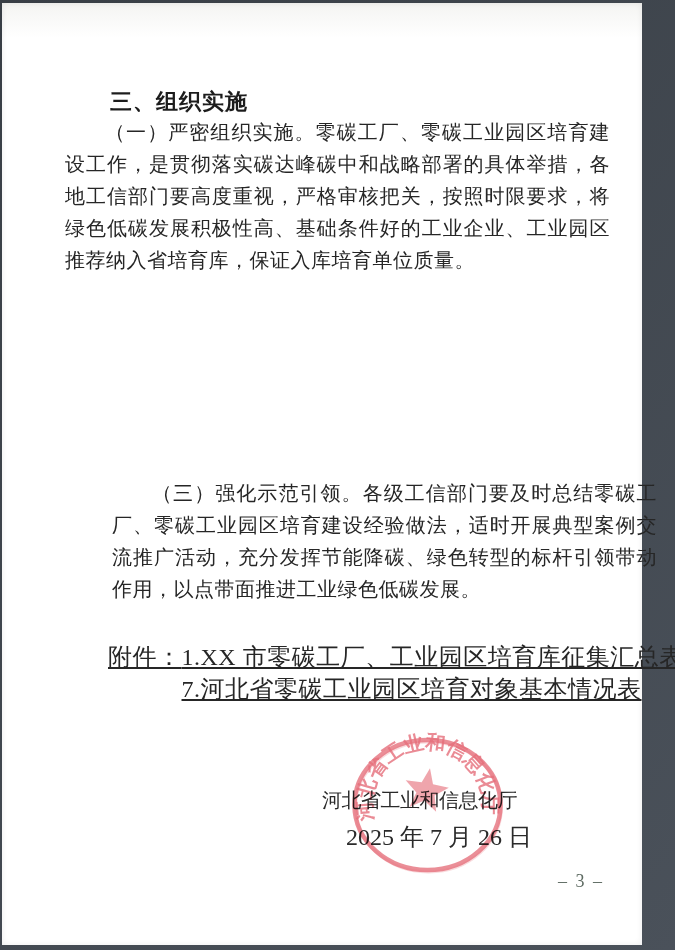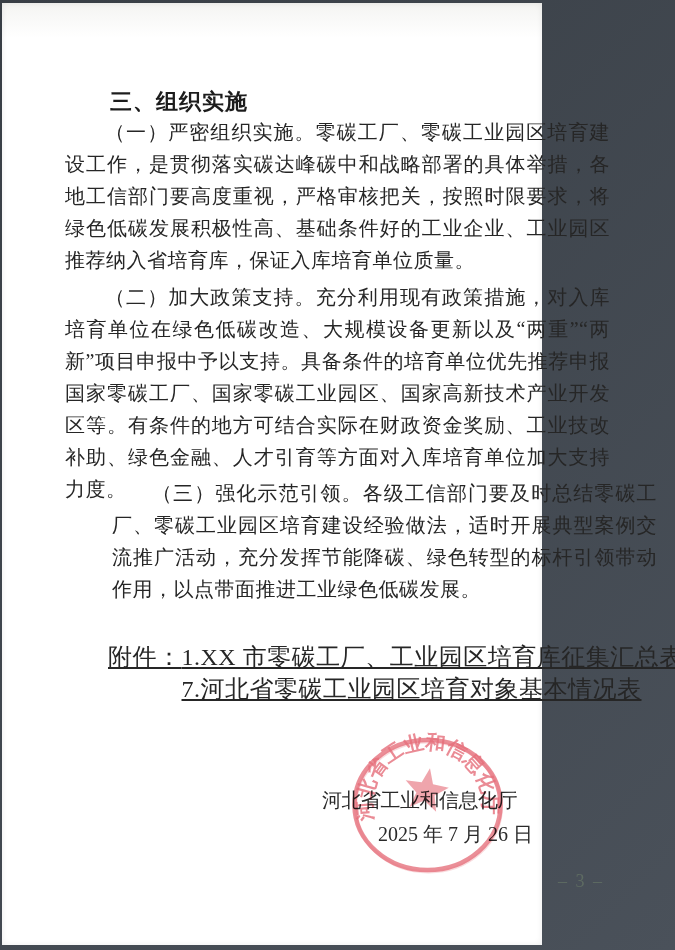--- a/index.html
+++ b/index.html
@@ -14,21 +14,21 @@
   .frame {
     position: relative;
     width: 675px;
     height: 950px;
     background: linear-gradient(135deg, #383e45, #4a515a);
   }
   .page {
     position: absolute;
     left: 2px;
     top: 3px;
-    width: 540px;
+    width: 640px;
     height: 942px;
     background: linear-gradient(#f4f4f2, #ffffff 35px, #ffffff);
     box-shadow: inset 0 0 6px rgba(0,0,0,0.08);
   }
   .heading {
     position: absolute;
     left: 108px;
     top: 84px;
     margin: 0;
     font-family: "Liberation Sans", "DejaVu Sans", sans-serif;
@@ -80,24 +80,23 @@
     top: 784px;
     font-size: 20px;
     color: #2a2a2a;
     letter-spacing: -0.5px;
     white-space: nowrap;
   }
   .issue-date {
     position: absolute;
     left: 344px;
     top: 818px;
-    font-size: 20px;
+    font-size: 24px;
     color: #2a2a2a;
     white-space: nowrap;
-    margin-left: 32px;
   }
   .page-num {
     position: absolute;
     left: 556px;
     top: 868px;
     font-size: 18px;
     color: #5e6b62;
     letter-spacing: 2px;
     white-space: nowrap;
   }
@@ -120,21 +119,20 @@
 </head>
 <body>
 
 <div class="frame">
   <div class="page">
 
     <h2 class="heading">三、组织实施</h2>
 
     <p class="para para1">（一）严密组织实施。零碳工厂、零碳工业园区培育建设工作，是贯彻落实碳达峰碳中和战略部署的具体举措，各地工信部门要高度重视，严格审核把关，按照时限要求，将绿色低碳发展积极性高、基础条件好的工业企业、工业园区推荐纳入省培育库，保证入库培育单位质量。</p>
 
-    <p class="para para2">（二）加大政策支持。充分利用现有政策措施，对入库培育单位在绿色低碳改造、大规模设备更新以及“两重”“两新”项目申报中予以支持。具备条件的培育单位优先推荐申报国家零碳工厂、国家零碳工业园区、国家高新技术产业开发区等。有条件的地方可结合实际在财政资金奖励、工业技改补助、绿色金融、人才引育等方面对入库培育单位加大支持力度。</p>
 
     <p class="para para3">（三）强化示范引领。各级工信部门要及时总结零碳工厂、零碳工业园区培育建设经验做法，适时开展典型案例交流推广活动，充分发挥节能降碳、绿色转型的标杆引领带动作用，以点带面推进工业绿色低碳发展。</p>
 
     <div class="attachments">
       <span class="att-label">附件：</span>
       <div class="att-items">
         <div class="att-item">1.XX 市零碳工厂、工业园区培育库征集汇总表</div>
         <div class="att-item">7.河北省零碳工业园区培育对象基本情况表</div>
       </div>
     </div>

